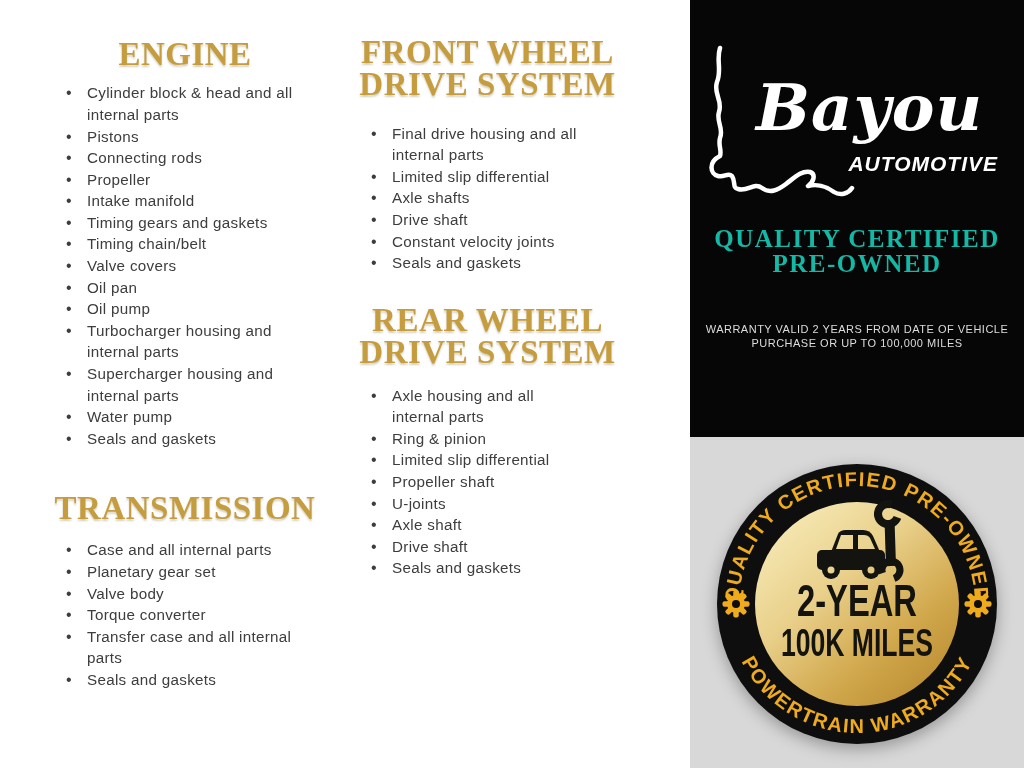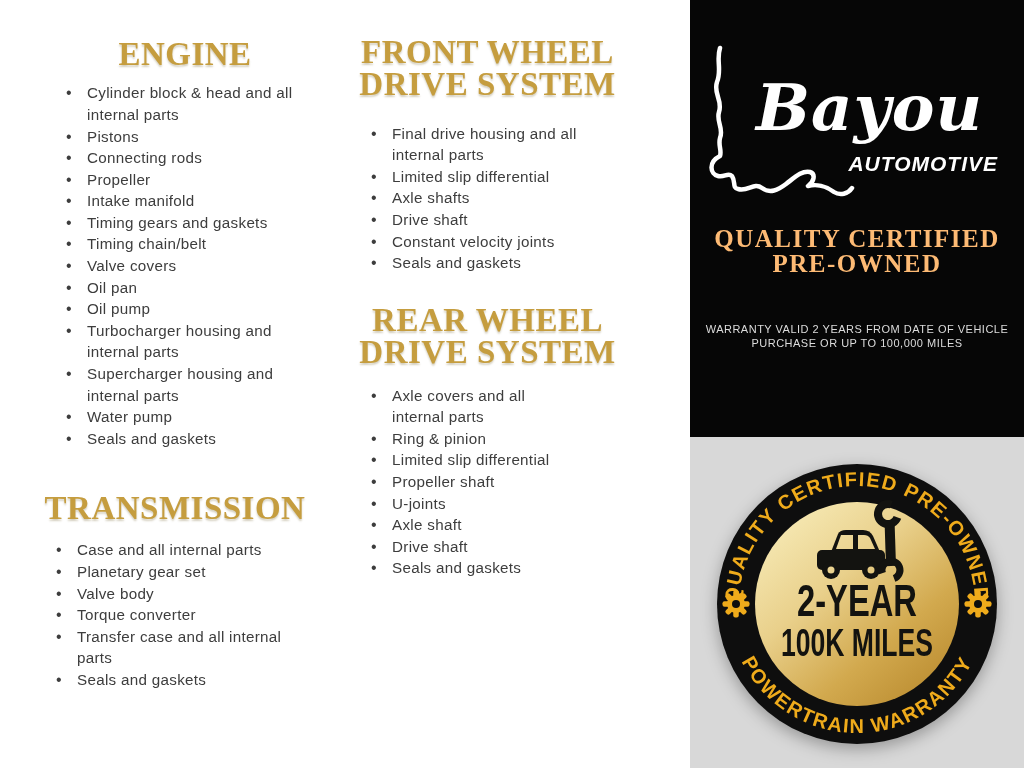--- a/index.html
+++ b/index.html
@@ -19,21 +19,21 @@
     position:relative;padding-left:24px;margin:0;
     white-space:pre-line;
     font-size:15.2px;line-height:21.6px;letter-spacing:0.3px;color:#3d3d3d;
   }
   .section li::before{
     content:"\2022";position:absolute;left:3px;top:0;
     font-size:16px;color:#3d3d3d;
   }
   #sec-engine{left:40px;top:38px;width:290px;}
   #sec-engine ul{margin:12px 0 0 23px;width:245px;}
-  #sec-transmission{left:30px;top:492px;width:290px;}
+  #sec-transmission{left:40px;top:492px;width:290px;}
   #sec-transmission ul{margin:15px 0 0 23px;width:245px;}
   #sec-front{left:345px;top:36px;width:285px;}
   #sec-front ul{margin:22px 0 0 23px;width:215px;}
   #sec-rear{left:345px;top:304px;width:285px;}
   #sec-rear ul{margin:16px 0 0 23px;width:215px;}
 
   
   #brand-panel{position:absolute;left:690px;top:0;width:334px;height:437px;background:#060606;}
   #badge-panel{position:absolute;left:690px;top:437px;width:334px;height:331px;background:#d8d8d8;}
 
@@ -43,21 +43,21 @@
     font-family:"DejaVu Serif",serif;font-style:italic;font-weight:600;
     font-size:64px;color:#ffffff;letter-spacing:1px;
   }
   #logo-sub{
     position:absolute;right:26px;top:152px;
     font-style:italic;font-weight:700;font-size:21px;letter-spacing:1px;color:#ffffff;
   }
   #program-title{
     position:absolute;left:0;top:226px;width:100%;text-align:center;white-space:pre-line;
     font-family:"Liberation Serif",serif;font-weight:700;
-    font-size:25px;line-height:25px;letter-spacing:1.5px;color:#fdba74;
+    font-size:25px;line-height:25px;letter-spacing:1.5px;color:#14b8a6;
   }
   #warranty-note{
     position:absolute;left:0;top:322px;width:100%;text-align:center;white-space:pre-line;
     font-size:11px;line-height:14px;letter-spacing:0.5px;color:#dcdcdc;
   }
 
   
   #badge-svg{position:absolute;left:23px;top:23px;
     filter:drop-shadow(0 5px 8px rgba(0,0,0,0.30));}
   .arc-text{font-family:"Liberation Sans",sans-serif;font-weight:700;font-size:20px;
@@ -116,21 +116,21 @@
       <li>Drive shaft</li>
       <li>Constant velocity joints</li>
       <li>Seals and gaskets</li>
     </ul>
   </div>
 
   <div class="section" id="sec-rear">
     <h2>REAR WHEEL
 DRIVE SYSTEM</h2>
     <ul>
-      <li>Axle covers and all
+      <li>Axle housing and all
 internal parts</li>
       <li>Ring &amp; pinion</li>
       <li>Limited slip differential</li>
       <li>Propeller shaft</li>
       <li>U-joints</li>
       <li>Axle shaft</li>
       <li>Drive shaft</li>
       <li>Seals and gaskets</li>
     </ul>
   </div>

